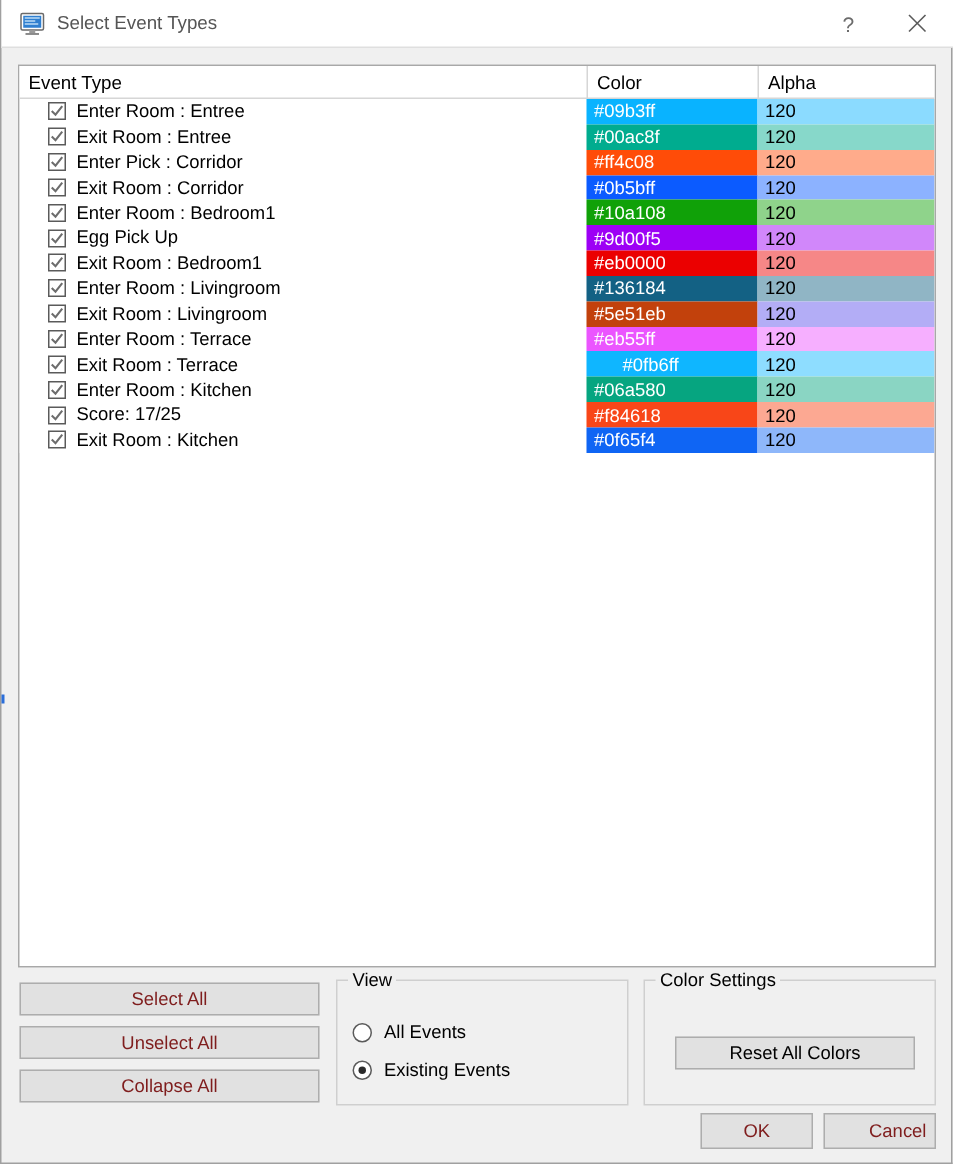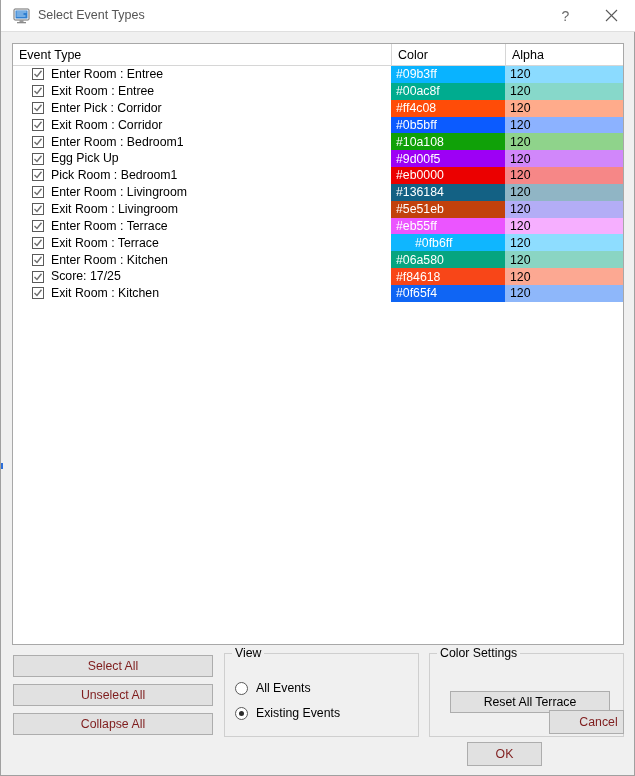--- a/index.html
+++ b/index.html
@@ -159,21 +159,21 @@
   .radio.on::after {
     content: ""; position: absolute;
     left: 3px; top: 3px; width: 5px; height: 5px;
     border-radius: 50%; background: #2b2b2b;
   }
   .btn-reset { left: 20px; top: 37px; width: 160px; height: 22px; position: absolute;
     background: #e1e1e1; border: 1px solid #adadad; font-size: 12.3px;
     display:flex; align-items:center; justify-content:center; color:#000; }
 
   .btn-ok     { left: 466px; top: 742px; width: 75px; height: 24px; }
-  .btn-cancel { left: 548px; top: 710px; width: 75px; height: 24px; padding-left: 24px; }
+  .btn-cancel { left: 548px; top: 742px; width: 75px; height: 24px; padding-left: 24px; }
 
   .edge-marker {
     position: absolute; left: 0px; top: 463px;
     width: 2px; height: 6px; background: #2b6ed9;
   }
 </style>
 </head>
 <body>
 
 <div class="window">
@@ -286,21 +286,21 @@
           <div class="cell-color" style="background: rgb(157, 0, 245);">#9d00f5</div>
           <div class="cell-alpha" style="background: rgb(209, 135, 250);">120</div>
         </div>
         <div class="row">
           <div class="cell-event">
             <span class="chk">
               <svg width="10" height="10" viewBox="0 0 10 10">
                 <polyline points="1.5,5 4,7.5 8.5,1.8" fill="none" stroke="#6d6d6d" stroke-width="1.4"></polyline>
               </svg>
             </span>
-            <span class="ev-label">Pick Room : Bedroom1</span>
+            <span class="ev-label">Exit Room : Bedroom1</span>
           </div>
           <div class="cell-color" style="background: rgb(235, 0, 0);">#eb0000</div>
           <div class="cell-alpha" style="background: rgb(246, 135, 135);">120</div>
         </div>
         <div class="row">
           <div class="cell-event">
             <span class="chk">
               <svg width="10" height="10" viewBox="0 0 10 10">
                 <polyline points="1.5,5 4,7.5 8.5,1.8" fill="none" stroke="#6d6d6d" stroke-width="1.4"></polyline>
               </svg>
@@ -396,19 +396,19 @@
       <span>All Events</span>
     </div>
     <div class="radio-row radio-existing">
       <span class="radio on"></span>
       <span>Existing Events</span>
     </div>
   </div>
 
   <div class="group group-color">
     <span class="group-legend">Color Settings</span>
-    <div class="btn-reset">Reset All Terrace</div>
+    <div class="btn-reset">Reset All Colors</div>
   </div>
 
   <div class="btn btn-ok">OK</div>
   <div class="btn btn-cancel">Cancel</div>
 
 </div>
 
 </body></html>

